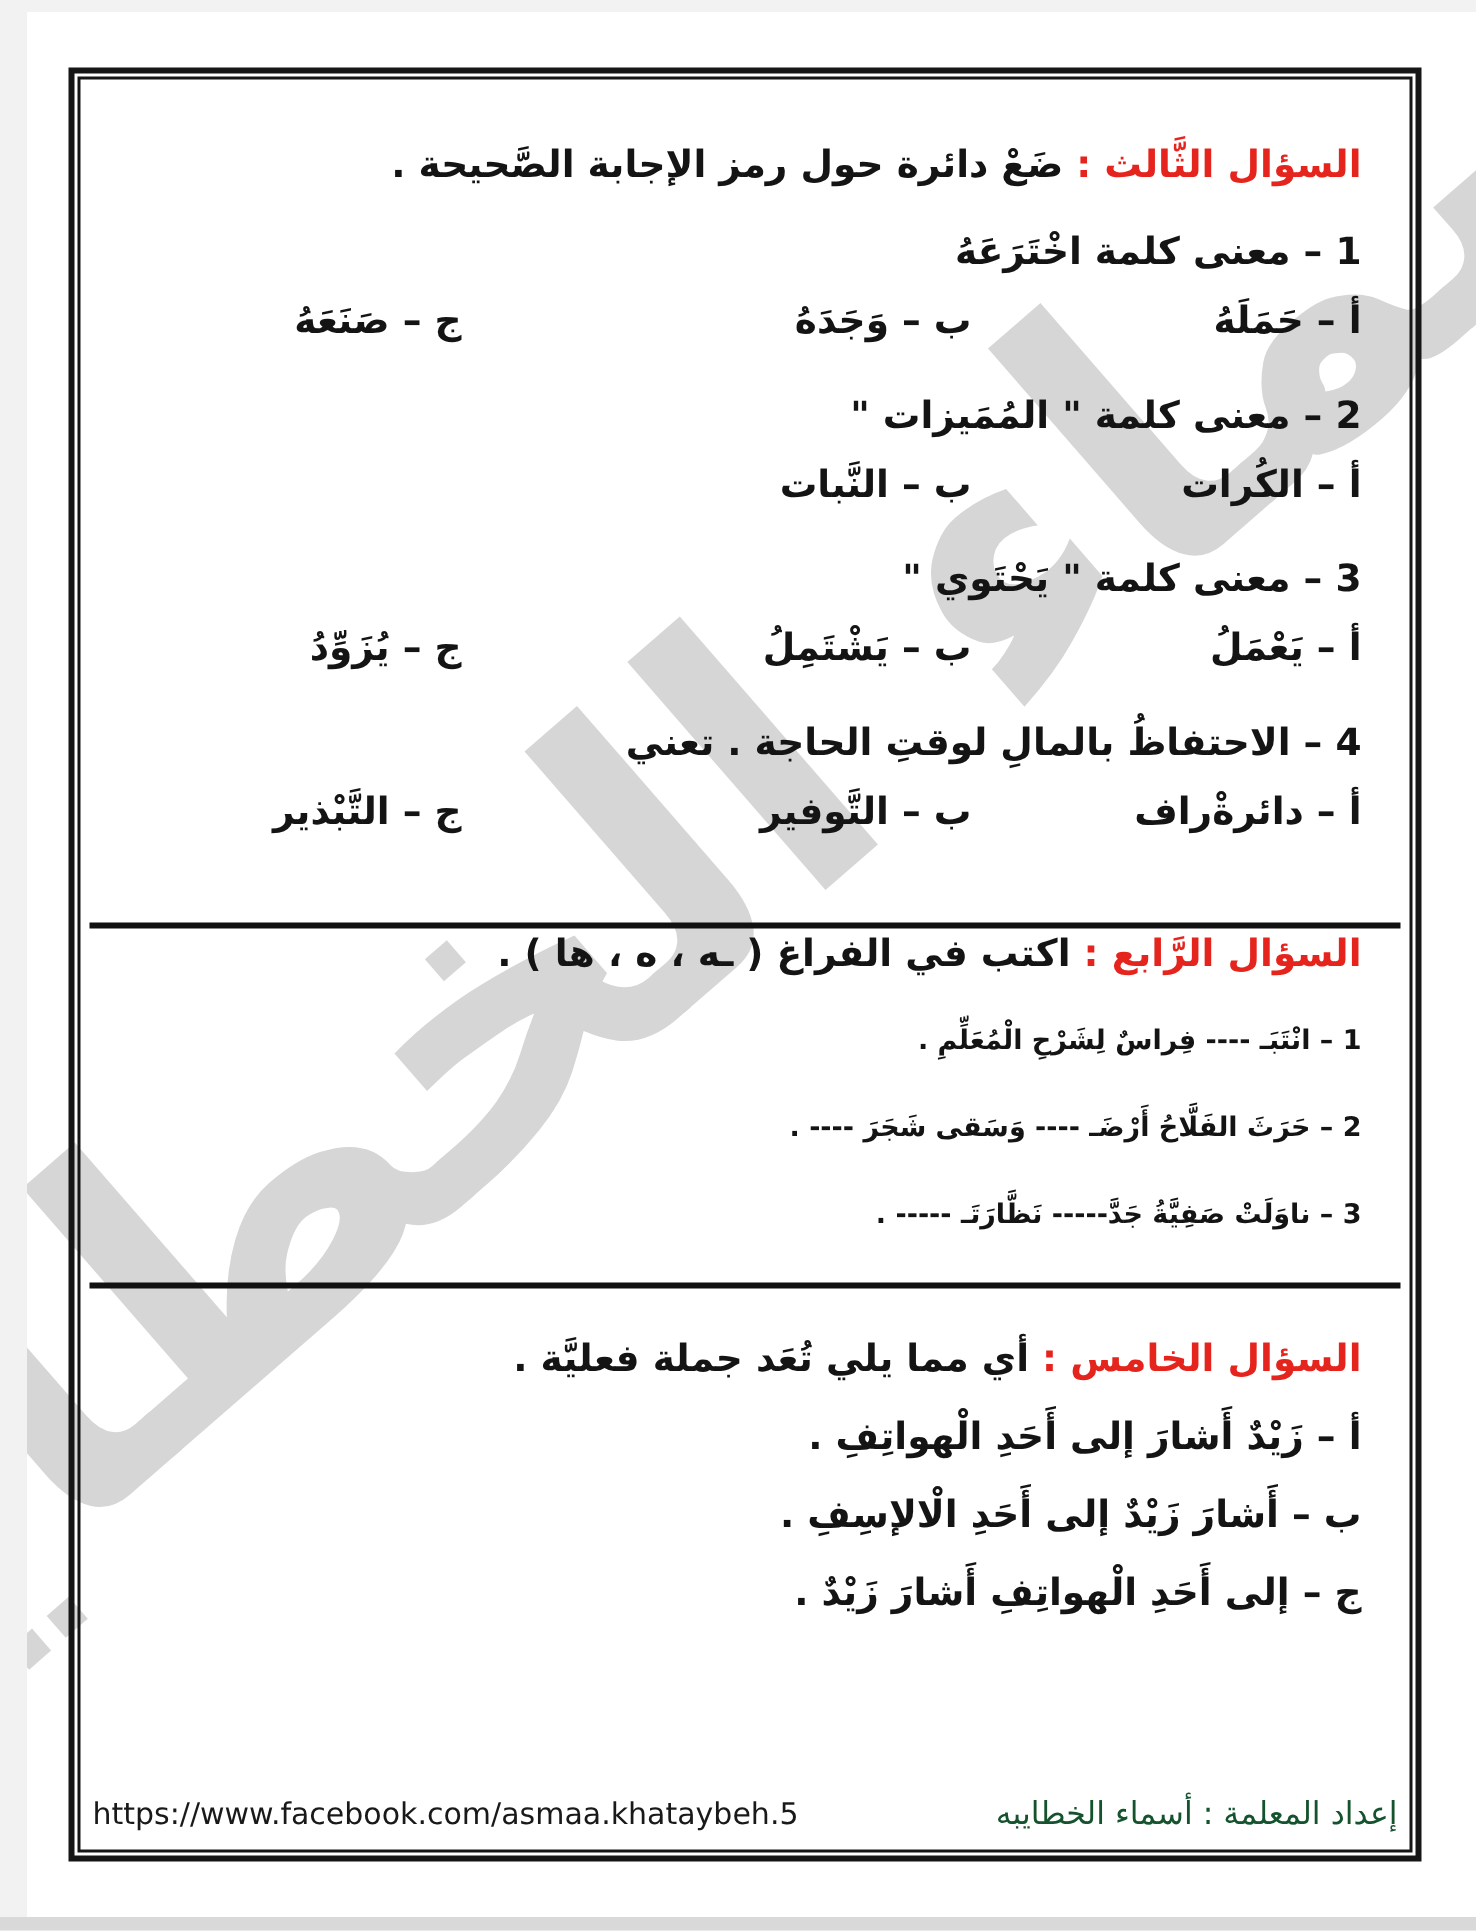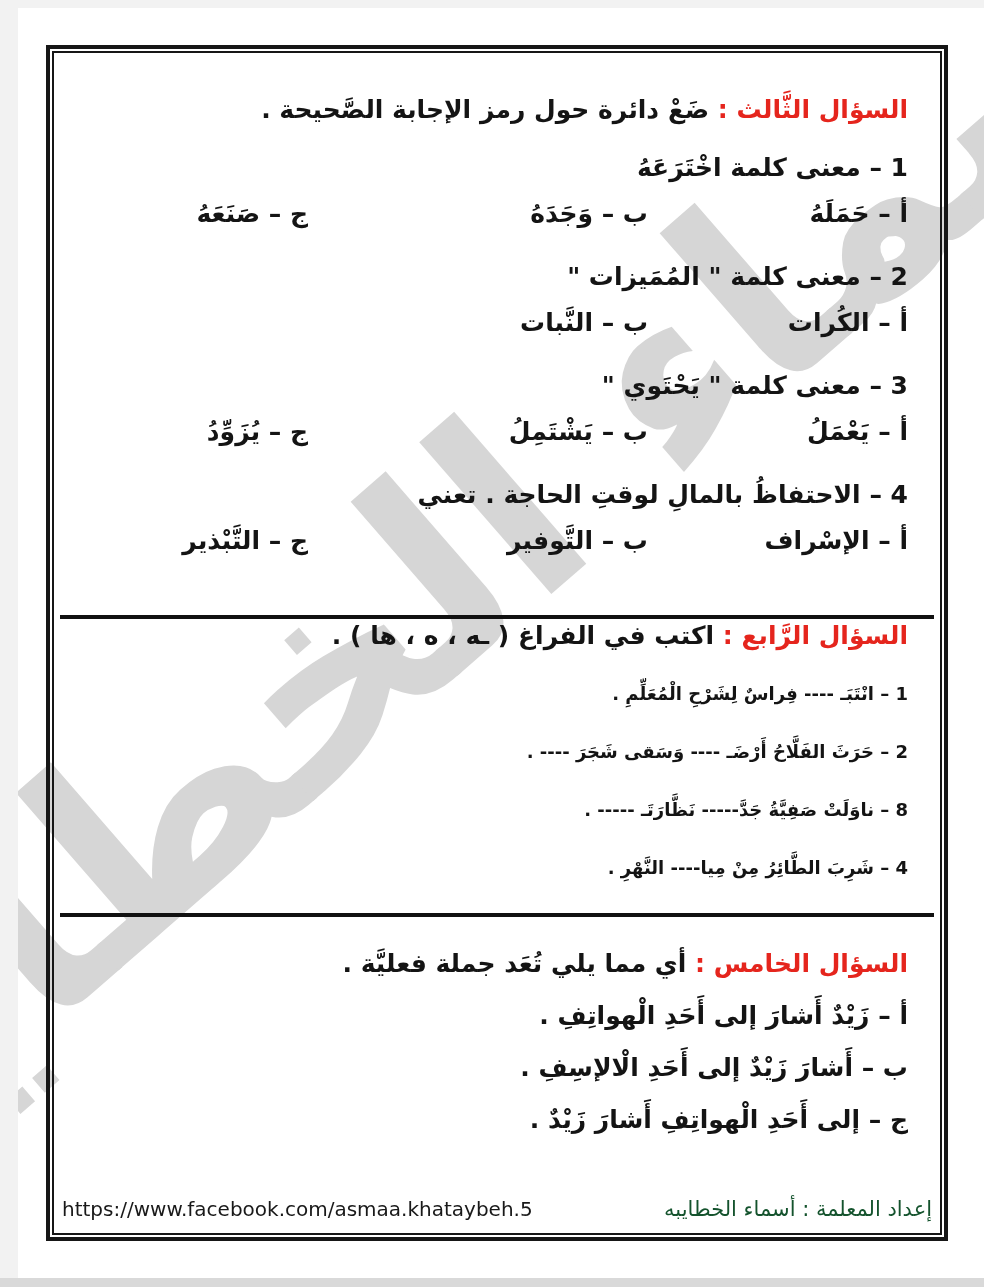--- a/index.html
+++ b/index.html
@@ -99,37 +99,36 @@
         <div class="opts">
           <span>أ – يَعْمَلُ</span>
           <span>ب – يَشْتَمِلُ</span>
           <span>ج – يُزَوِّدُ</span>
         </div>
       </div>
 
       <div class="q-block">
         <div class="line prompt">4 – الاحتفاظُ بالمالِ لوقتِ الحاجة . تعني</div>
         <div class="opts">
-          <span>أ – الإسْراف</span>
+          <span>أ – دائرةْراف</span>
           <span>ب – التَّوفير</span>
           <span>ج – التَّبْذير</span>
         </div>
       </div>
 
       <hr class="divider divider-1">
 
       <div class="line sec-header s4-header">
         <span class="sec-title">السؤال الرَّابع :</span>
         <span>اكتب في الفراغ ( ـه ، ه ، ها ) .</span>
       </div>
 
       <div class="line fill-item">1 – انْتَبَـ ---- فِراسٌ لِشَرْحِ الْمُعَلِّمِ .</div>
       <div class="line fill-item">2 – حَرَثَ الفَلَّاحُ أَرْضَـ ---- وَسَقى شَجَرَ ---- .</div>
-      <div class="line fill-item">8 – ناوَلَتْ صَفِيَّةُ جَدَّ----- نَظَّارَتَـ ----- .</div>
-      <div class="line fill-item">4 – شَرِبَ الطَّائِرُ مِنْ مِيا---- النَّهْرِ .</div>
+      <div class="line fill-item">3 – ناوَلَتْ صَفِيَّةُ جَدَّ----- نَظَّارَتَـ ----- .</div>
 
       <hr class="divider divider-2">
 
       <div class="line sec-header s5-header">
         <span class="sec-title">السؤال الخامس :</span>
         <span>أي مما يلي تُعَد جملة فعليَّة .</span>
       </div>
 
       <div class="line sentence">أ – زَيْدٌ أَشارَ إلى أَحَدِ الْهواتِفِ .</div>
       <div class="line sentence">ب – أَشارَ زَيْدٌ إلى أَحَدِ الْالإسِفِ .</div>

